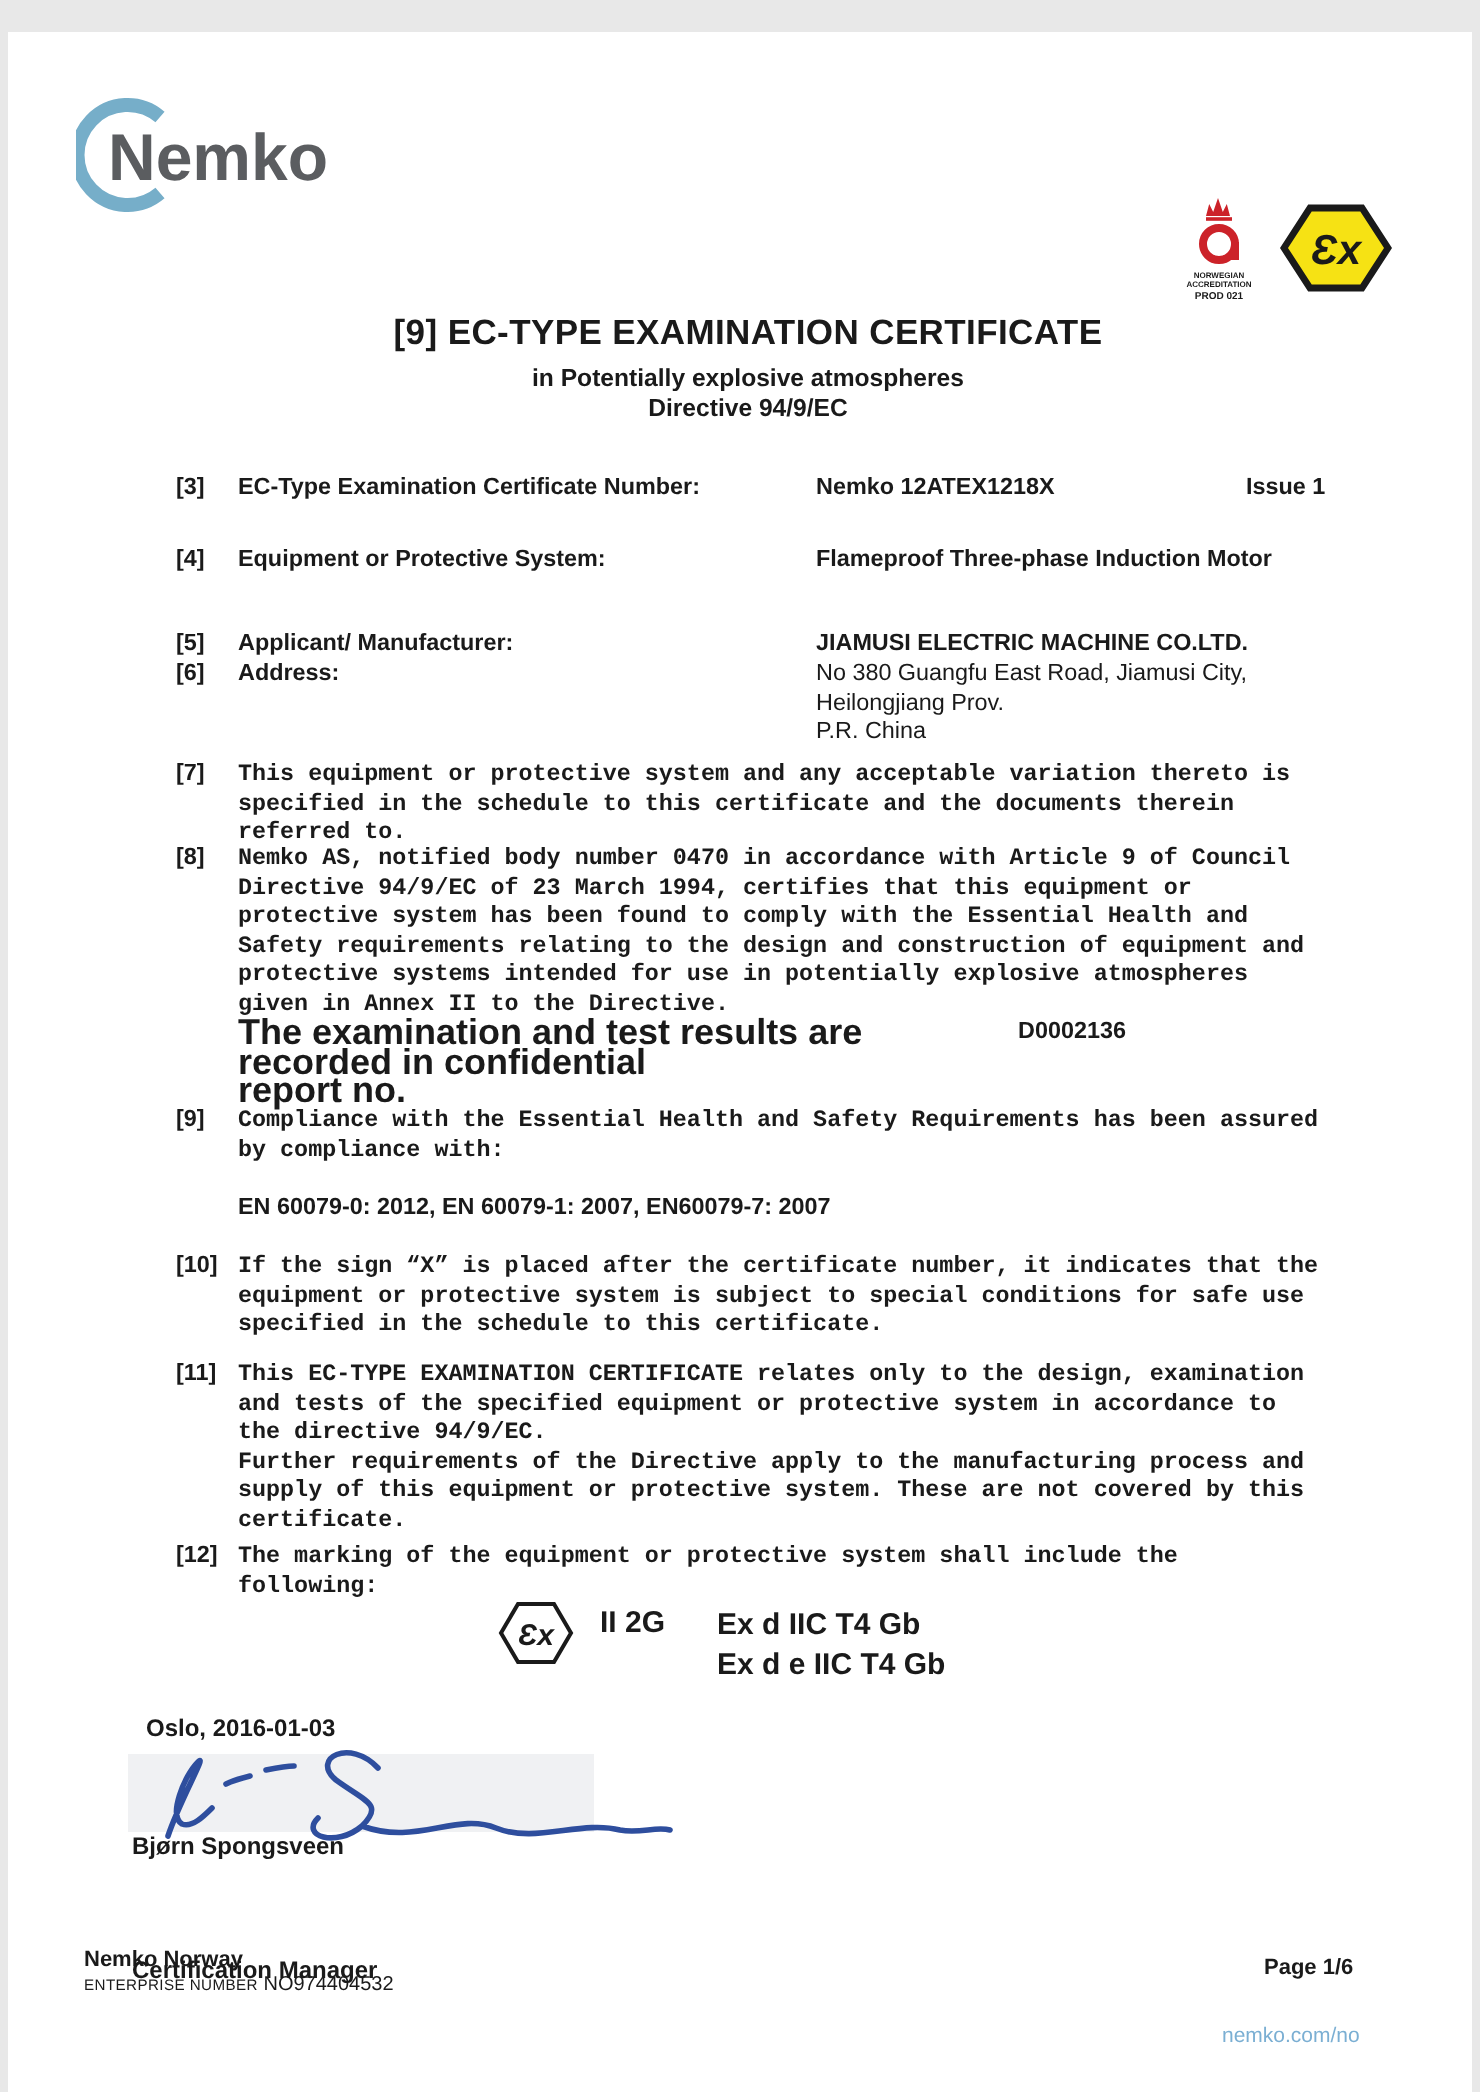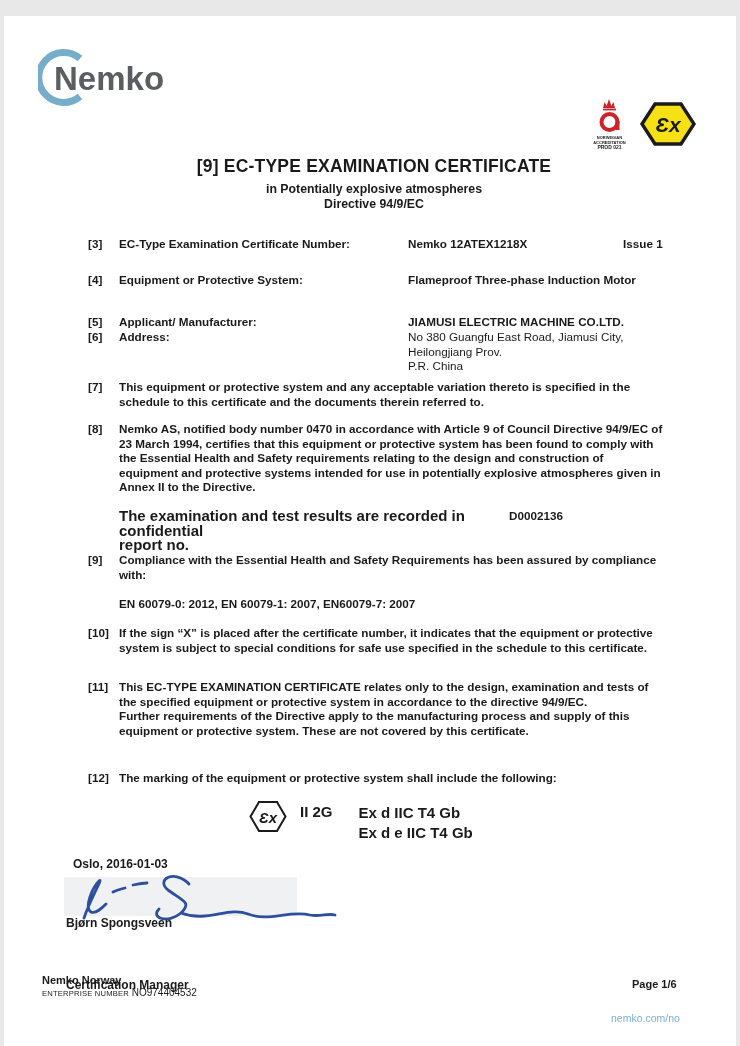--- a/index.html
+++ b/index.html
@@ -27,24 +27,24 @@
   .frow { position:absolute; left:0; width:740px; font-size:11.7px; line-height:14.6px; }
   .frow .num   { position:absolute; left:84px; font-weight:bold; }
   .frow .label { position:absolute; left:115px; font-weight:bold; }
   .frow .value { position:absolute; left:404px; font-weight:bold; }
   .frow .value.normal { font-weight:normal; }
   .frow .issue { position:absolute; left:588px; font-weight:bold;padding-left:31px; }
 
   
   .para { position:absolute; left:84px; width:576px; display:flex; }
   .para .pnum { width:31px; flex:0 0 31px; font-weight:bold; font-size:11.7px; line-height:14.6px; }
-  .para .ptext { flex:1; font-weight:bold; font-size:11.7px; line-height:14.6px; }
+  .para .ptext { flex:1; font-weight:bold; font-size:11.7px; line-height:14.6px;font-family:Liberation Mono, monospace; }
 
   .report-row { position:absolute; left:115px; width:545px; display:flex; }
-  .report-row .rlabel { width:390px; flex:0 0 390px; font-weight:bold; font-size:15px; line-height:14.6px; }
+  .report-row .rlabel { width:390px; flex:0 0 390px; font-weight:bold; font-size:18px; line-height:14.6px; }
   .report-row .rno { font-weight:bold; font-size:11.7px; line-height:14.6px; }
 
   
   .marking { position:absolute; left:245px; top:782px; display:flex; align-items:flex-start; }
   .marking .hex { flex:0 0 auto; margin-top:2px; }
   .marking .cat { font-size:15px; font-weight:bold; margin-left:13px; margin-top:5px; }
   .marking .codes { font-size:15px; font-weight:bold; line-height:19.5px; margin-left:26px; margin-top:5px; }
 
   
   .place-date { position:absolute; left:69px; top:841px; font-size:12px; font-weight:bold; }

